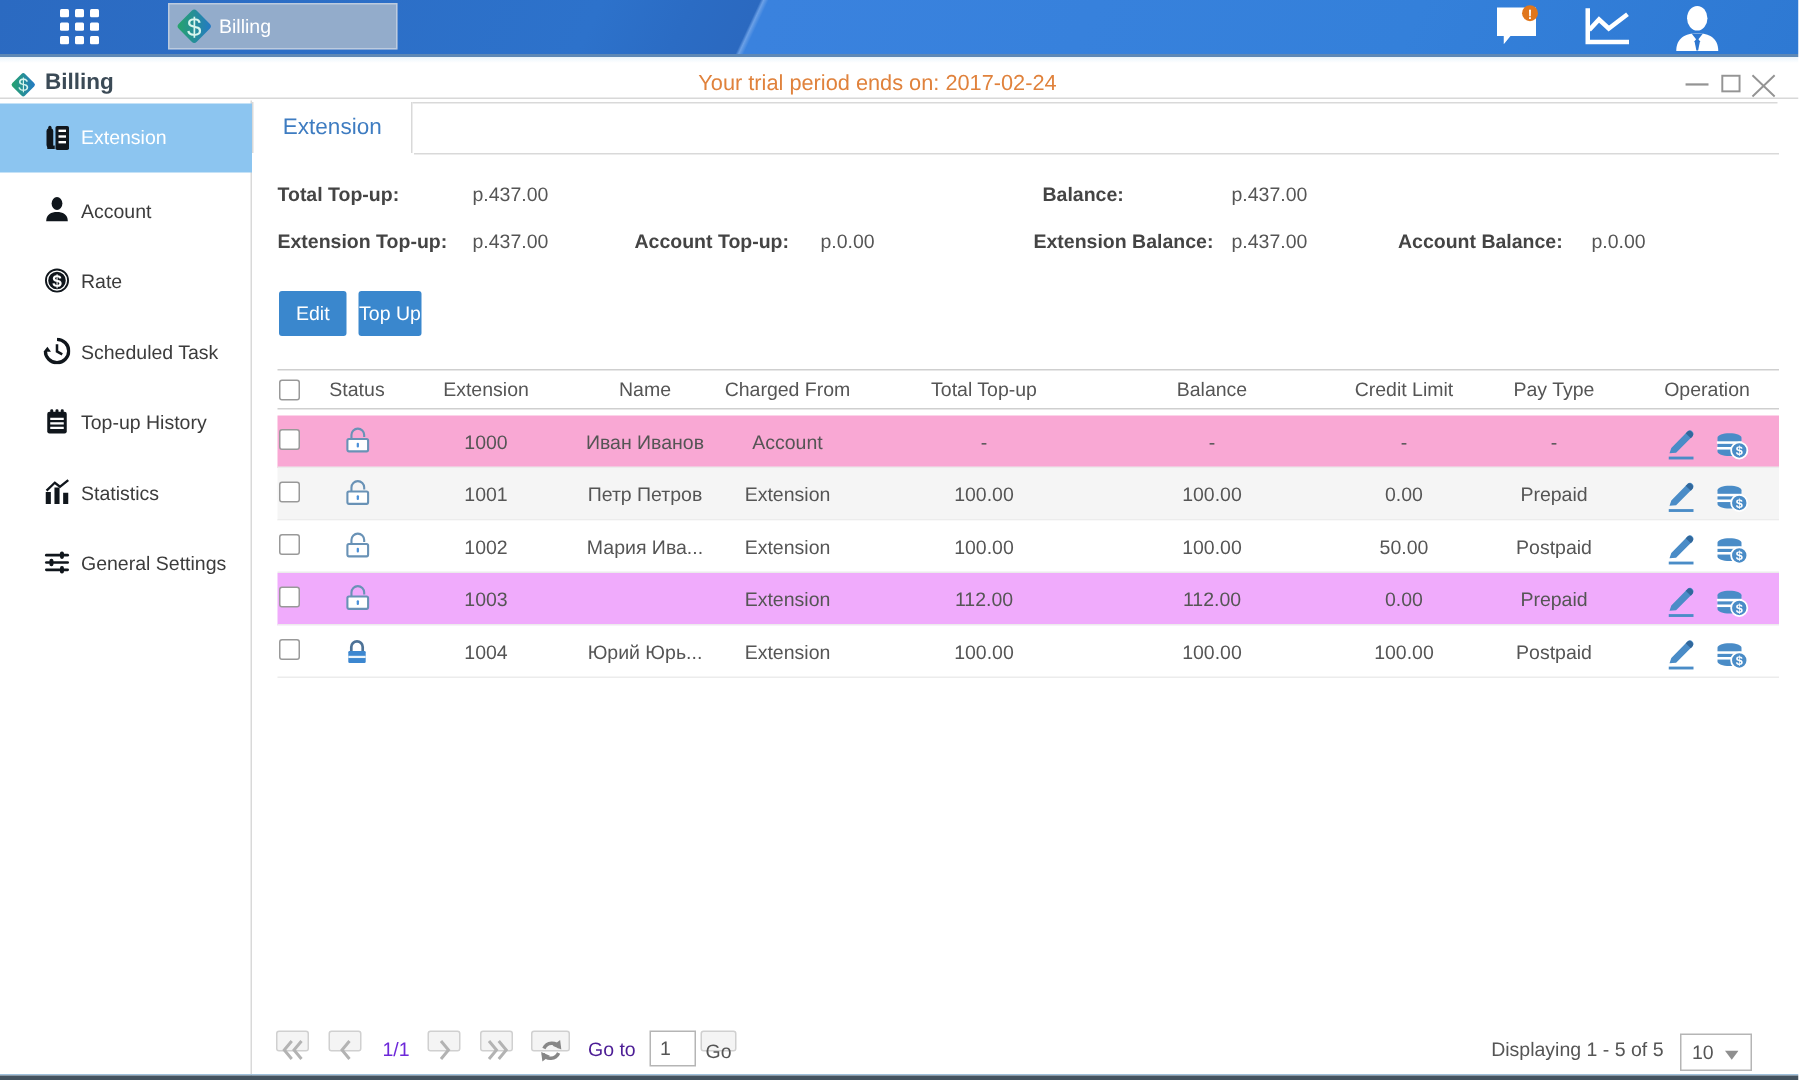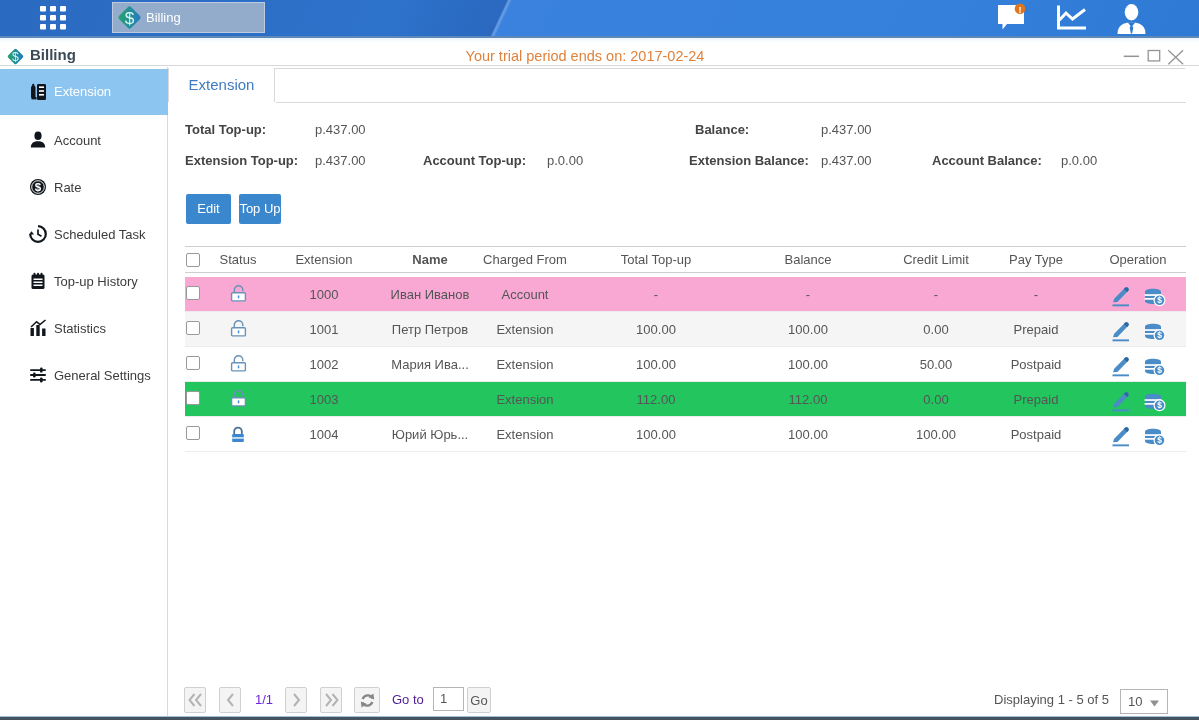--- a/index.html
+++ b/index.html
@@ -38,21 +38,21 @@
 .btn { position:absolute; background:#3a87cd; color:#fff; font-size:13px; text-align:center; border-radius:2px; }
 .trow { position:absolute; left:16px; width:1001px; height:35px; }
 .cell { position:absolute; top:0; height:35px; line-height:35px; text-align:center; color:#555; white-space:nowrap; }
 .hrow { position:absolute; left:16px; top:175px; width:1001px; height:27px; border-top:1px solid #cfcfcf; border-bottom:1px solid #cfcfcf; background:#fff; }
 .hcell { position:absolute; top:0; height:26px; line-height:26px; text-align:center; color:#555; }
 .cb { position:absolute; width:14px; height:14px; border:1px solid #999; border-radius:2px; background:#fff; }
 
 .lockcell svg { transform:translateY(-2px); }
 .lockcell.locked svg { transform:translateY(-1px); }
 
-.pbtn { position:absolute; height:26px; background:#f4f4f4; border:1px solid #d0d0d0; border-radius:2px; color:#b3b3b3; text-align:center; }
+.pbtn { position:absolute; height:14px; background:#f4f4f4; border:1px solid #d0d0d0; border-radius:2px; color:#b3b3b3; text-align:center; }
 </style>
 </head>
 <body>
 
 <div id="topbar">
   <svg id="gridicon" width="26" height="24" viewBox="0 0 26 24">
     <g fill="#fff">
       <rect x="0" y="0" width="6" height="5.5" rx="1"></rect>
         <rect x="10" y="0" width="6" height="5.5" rx="1"></rect>
         <rect x="20" y="0" width="6" height="5.5" rx="1"></rect>
@@ -214,21 +214,21 @@
   <div class="slabel" style="left:763px; top:82px;">Account Balance:</div>
   <div class="sval" style="left:892px; top:82px;">p.0.00</div>
 
   <div class="btn" style="left:17px; top:123px; width:45px; height:30px; line-height:30px;">Edit</div>
   <div class="btn" style="left:70px; top:123px; width:42px; height:30px; line-height:30px;">Top Up</div>
 
   <div class="hrow" style="left:16px; top:175px;">
     <div class="cb" style="left:1px; top:6px;"></div>
     <div class="hcell" style="left:13px; width:80px;">Status</div>
     <div class="hcell" style="left:99px; width:80px;">Extension</div>
-    <div class="hcell" style="left:195px; width:100px;font-weight:bold;">Name</div>
+    <div class="hcell" style="left:195px; width:100px;">Name</div>
     <div class="hcell" style="left:290px; width:100px;">Charged From</div>
     <div class="hcell" style="left:411px; width:120px;">Total Top-up</div>
     <div class="hcell" style="left:563px; width:120px;">Balance</div>
     <div class="hcell" style="left:691px; width:120px;">Credit Limit</div>
     <div class="hcell" style="left:801px; width:100px;">Pay Type</div>
     <div class="hcell" style="left:903px; width:100px;">Operation</div>
   </div>
 
   <div class="trow" style="top:206px; background:#f9a8d4; border-bottom:1px solid #ececec;">
     <div class="cb" style="left:1px; top:9px;"></div>
@@ -298,21 +298,21 @@
 <path d="M10 17.2 L11.2 13.7 L22.3 2.4 A2.3 2.3 0 0 1 25.5 5.6 L14.4 16.9 Z" fill="#4a8cc7"></path>
 <path d="M21.6 3.1 A2.3 2.3 0 0 1 25 6.3 L24.2 7.1 L20.8 3.9 Z" fill="#31689c"></path>
 <rect x="9.5" y="19.4" width="16.5" height="1.9" fill="#4a8cc7"></rect>
 <path d="M42 6.8 C42 5 45.5 3.8 50 3.8 C54.5 3.8 58 5 58 6.8 V16 C58 17.8 54.5 19 50 19 C45.5 19 42 17.8 42 16 Z" fill="#4a8cc7"></path>
 <rect x="41.6" y="9.2" width="16.8" height="1.7" fill="#fff"></rect>
 <rect x="41.6" y="13" width="16.8" height="1.7" fill="#fff"></rect>
 <circle cx="56.5" cy="15.3" r="5.4" fill="#4a8cc7" stroke="#fff" stroke-width="1.2"></circle>
 <text x="56.5" y="18.4" font-size="8.5" font-weight="bold" fill="#fff" text-anchor="middle" font-family="Liberation Sans">$</text>
 </svg></div>
   </div>
-  <div class="trow" style="top:311px; background:#22c55e; border-bottom:1px solid #ececec;">
+  <div class="trow" style="top:311px; background:#f0abfc; border-bottom:1px solid #ececec;">
     <div class="cb" style="left:1px; top:9px;"></div>
     <div class="cell lockcell" style="left:13px; width:80px;"><svg width="20" height="20" viewBox="0 0 20 20" style="vertical-align:middle">
 <path d="M6.3 8.4 V6 A4.25 4.25 0 0 1 14.8 6 V7.3" stroke="#6992b6" stroke-width="1.4" fill="none"></path>
 <rect x="3.6" y="8.7" width="13.8" height="8.2" rx="1" stroke="#6992b6" stroke-width="1.4" fill="#fff"></rect>
 <rect x="9.8" y="11.2" width="1.5" height="3.2" rx="0.7" fill="#4a90d9"></rect>
 </svg></div>
     <div class="cell" style="left:99px; width:80px;">1003</div>
     <div class="cell" style="left:290px; width:100px;">Extension</div>
     <div class="cell" style="left:411px; width:120px;">112.00</div>
     <div class="cell" style="left:563px; width:120px;">112.00</div>

